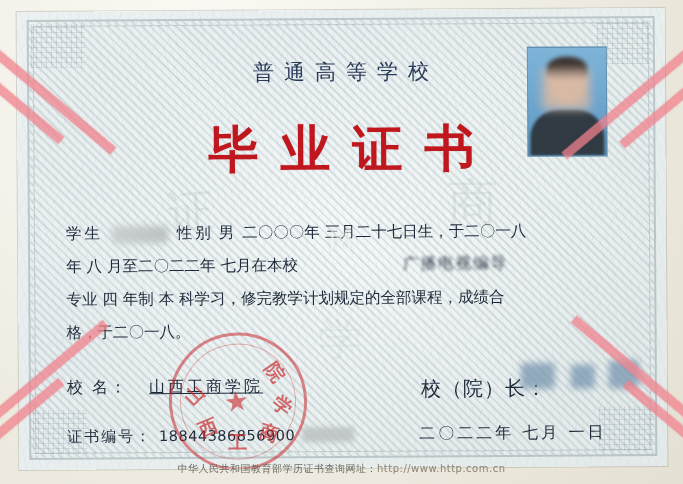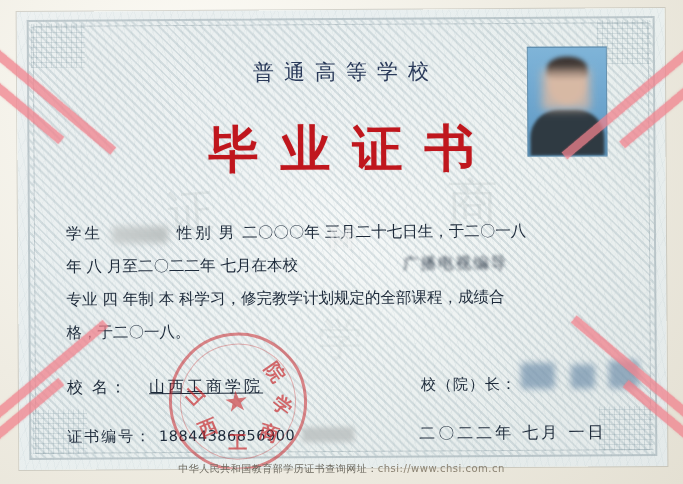--- a/index.html
+++ b/index.html
@@ -229,21 +229,21 @@
     display: inline-block;
     margin-left: 14px;
     color: #1d2a3a;
     letter-spacing: 3px;
     text-decoration: underline;
   }
   .president-row {
     position: absolute;
     left: 402px;
     top: 366px;
-    font-size: 15px;
+    font-size: 20px;
     color: #1d2a3a;
     letter-spacing: 1px;
     font-family: "DejaVu Serif", serif;
   }
   .sig-blur {
     position: absolute;
     left: 498px;
     top: 350px;
     width: 128px;
     height: 34px;
@@ -449,21 +449,21 @@
       <span class="seal-char" style="left:52px; top:94px; transform:rotate(6deg);">工</span>
       <span class="seal-char" style="left:84px; top:88px; transform:rotate(24deg);">商</span>
       <span class="seal-char" style="left:100px; top:62px; transform:rotate(44deg);">学</span>
       <span class="seal-char" style="left:96px; top:28px; transform:rotate(62deg);">院</span>
     </div>
 
     <div class="site-wm">M</div>
   </div>
 
   <div class="footer">
-    <span>中华人民共和国教育部学历证书查询网址：</span><span class="url">chsi://www.chsi.com.cn</span>
+    <span>中华人民共和国教育部学历证书查询网址：</span><span class="url">http://www.http.com.cn</span>
   </div>
 
   <div class="strap s-tl"></div>
   <div class="strap s-tl2"></div>
   <div class="strap s-tr"></div>
   <div class="strap s-tr2"></div>
   <div class="strap s-bl"></div>
   <div class="strap s-bl2"></div>
   <div class="strap s-br"></div>
   <div class="strap s-br2"></div>

